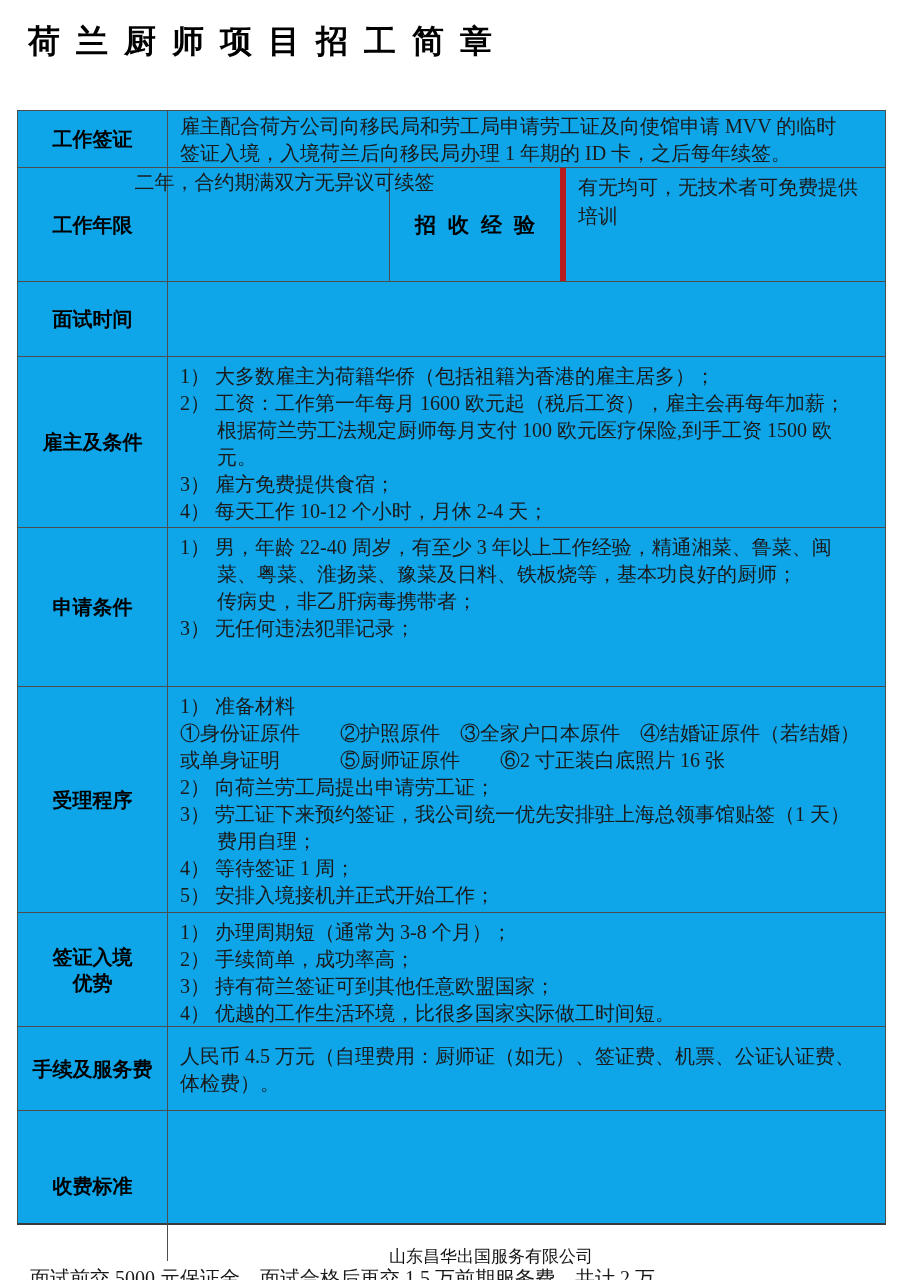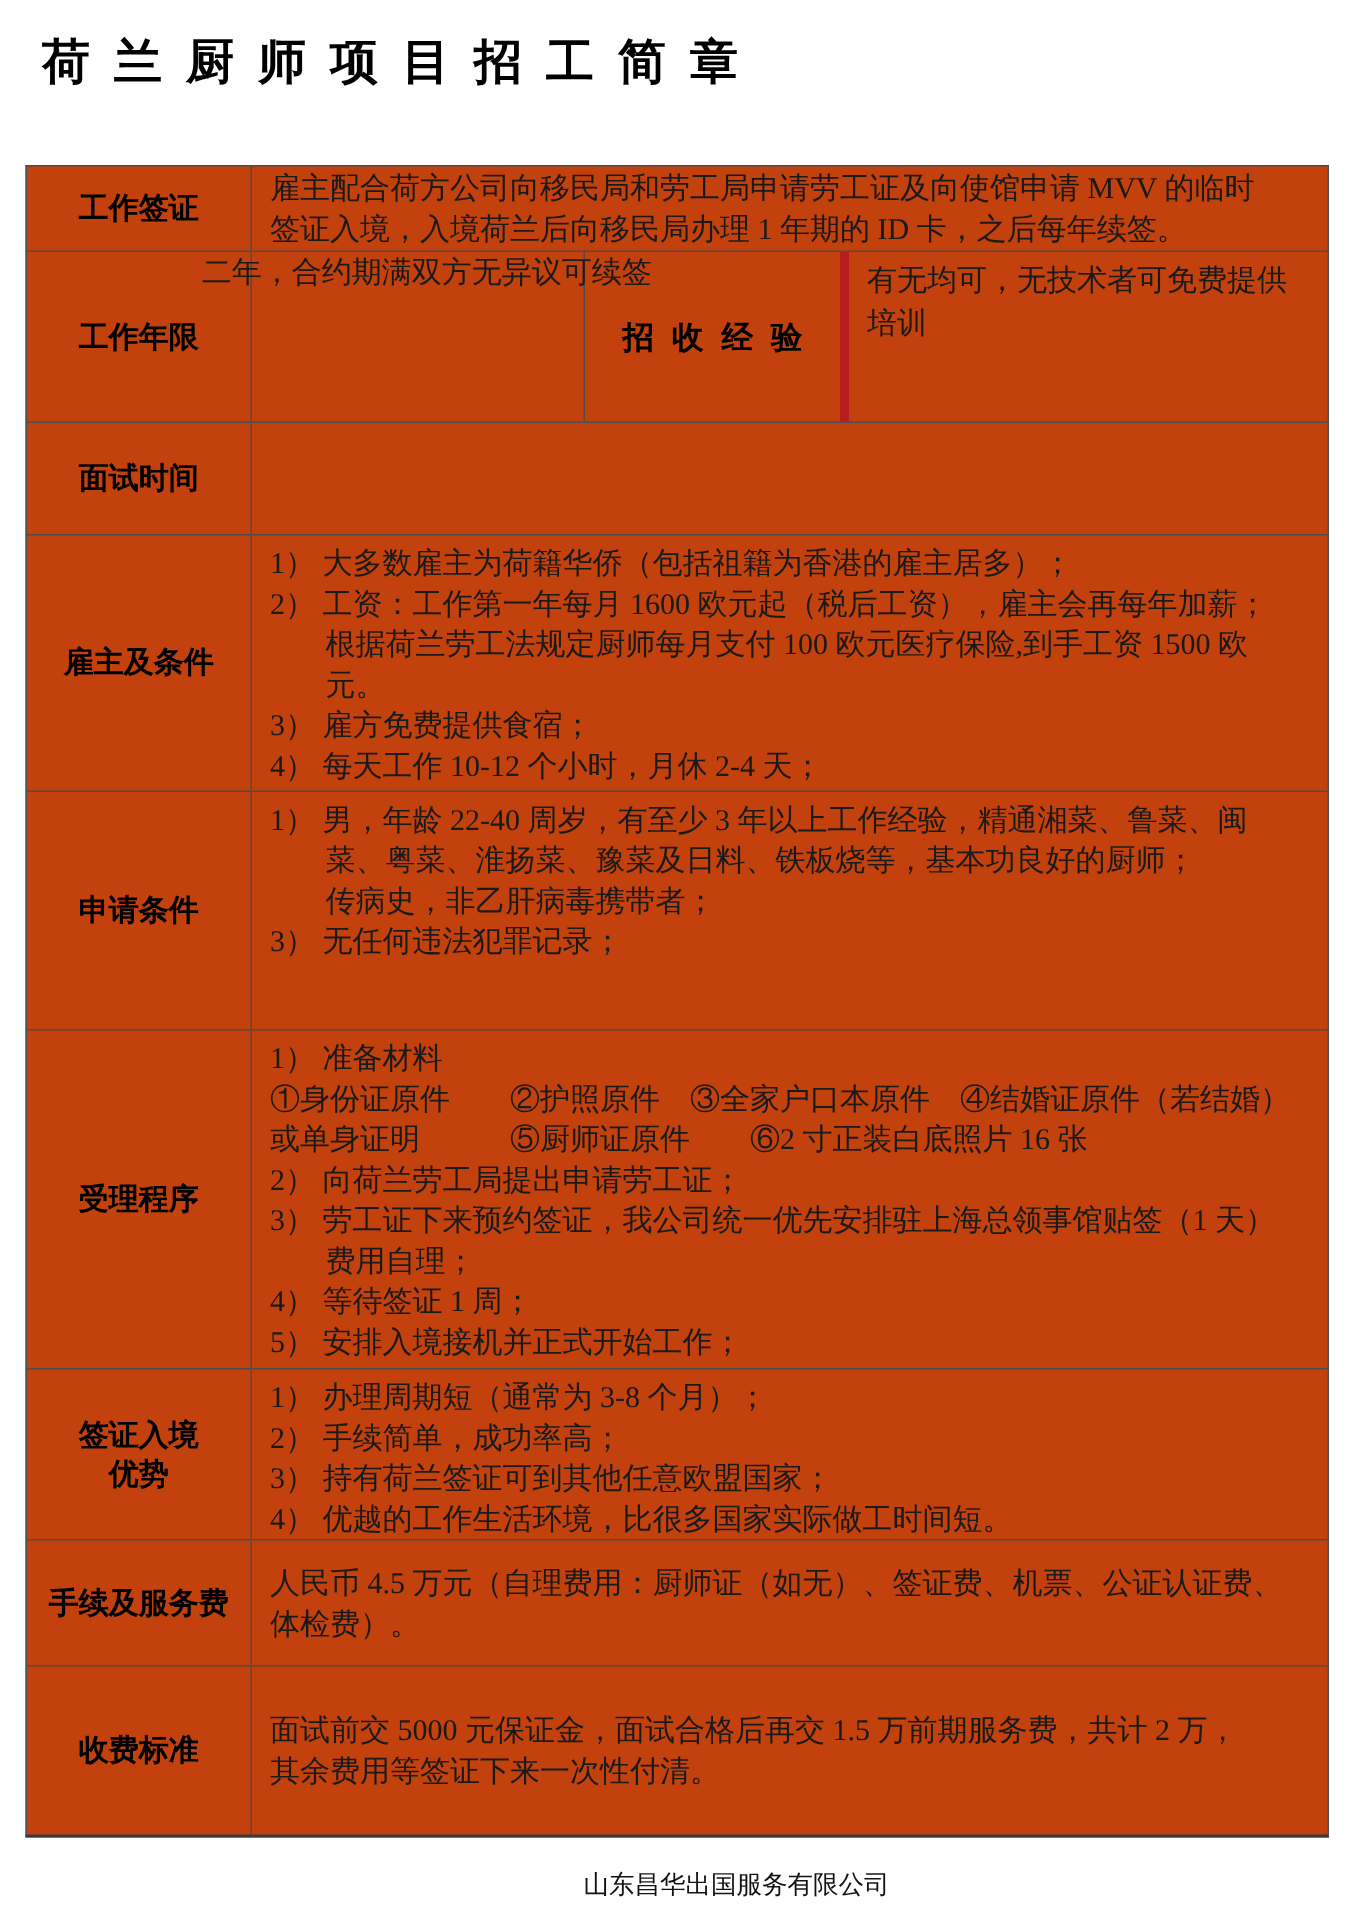--- a/index.html
+++ b/index.html
@@ -9,24 +9,24 @@
     color:#1a1a1a;
   }
   .page-title{
     position:absolute;left:28px;top:20px;
     font-size:32px;font-weight:bold;letter-spacing:16px;
     white-space:nowrap;color:#000;
   }
   .doc-table{
     position:absolute;left:17px;top:110px;width:869px;
     border:1px solid #4d4d4d;border-bottom:2px solid #3a3a3a;
-    box-sizing:border-box;background:#c2410c;
+    box-sizing:border-box;background:#0ea5e9;
   }
   .row{display:flex;border-bottom:1px solid #4d4d4d;box-sizing:border-box;}
-  .row:last-child{border-bottom:none;}
+  .row:last-child{border-bottom:none;flex-direction:column;}
   .r0{height:57px;}
   .r1{height:114px;}
   .r2{height:75px;gap:44px;}
   .r3{height:171px;}
   .r4{height:159px;}
   .r5{height:226px;}
   .r6{height:114px;}
   .r7{height:84px;}
   .r8{height:112px;}
   .label{

